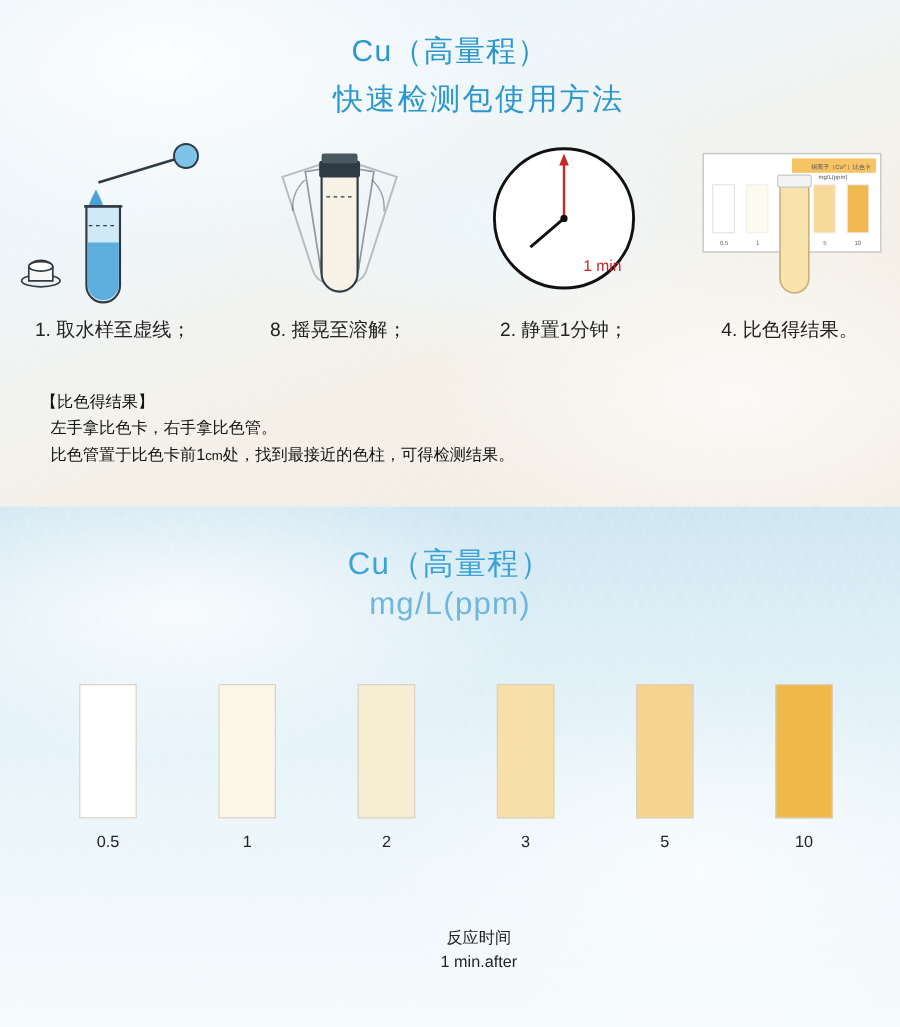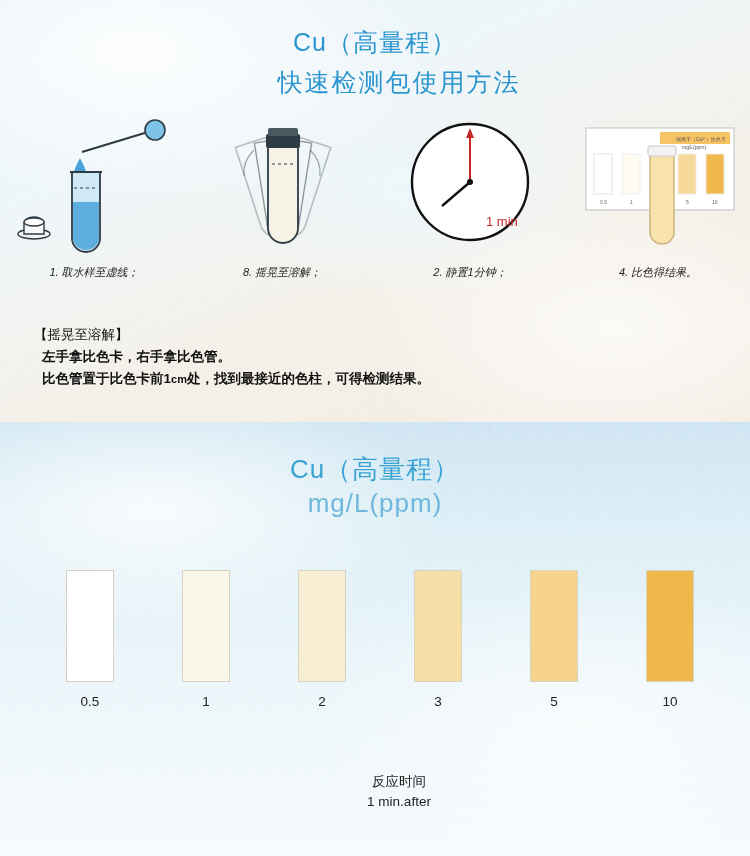--- a/index.html
+++ b/index.html
@@ -86,36 +86,35 @@
   .step-art {
     position: relative;
     height: 150px;
   }
   .step-label {
     position: absolute;
     top: 155px;
     left: 0;
     width: 100%;
     text-align: center;
-    font-size: 11px;
+    font-size: 16px;
     color: #222;
-    font-style: italic;
   }
 
   
   .notes {
     position: absolute;
     left: 34px; top: 324px;
     width: 680px;
     color: #111;
     font-size: 13.5px;
     line-height: 22px;
   }
   .notes .nline { white-space: pre; }
-  .notes .nline.indent { padding-left: 8px; font-weight: bold; }
+  .notes .nline.indent { padding-left: 8px; }
   .small-unit { font-size: 11px; margin-top: 28px; }
 
   
   .btitle1 {
     position: absolute;
     left: 0; top: 452px;
     width: 750px;
     text-align: center;
     color: #3aa3d4;
     font-size: 26px;
@@ -268,21 +267,21 @@
 
           <path d="M86 44 L86 122 a12 12 0 0 0 24 0 L110 44 z" fill="#f8e3ad" stroke="#c9b27a" stroke-width="1.4"></path>
           <rect x="84" y="36" width="28" height="10" rx="2" fill="#f3f3f3" stroke="#c9c9c9" stroke-width="1"></rect>
         </svg>
       </div>
       <div class="step-label">4. 比色得结果。</div>
     </div>
   </div>
 
   <div class="notes">
-    <div class="nline">【摇晃至溶解】</div>
+    <div class="nline">【比色得结果】</div>
     <div class="nline indent">左手拿比色卡，右手拿比色管。</div>
     <div class="nline indent"><span>比色管置于比色卡前1</span><span class="small-unit">cm</span><span>处，找到最接近的色柱，可得检测结果。</span></div>
   </div>
 
   <div class="bottom-panel">
     <div class="texture"></div>
   </div>
 
   <div class="btitle1">Cu（高量程）</div>
   <div class="btitle2">mg/L(ppm)</div>

